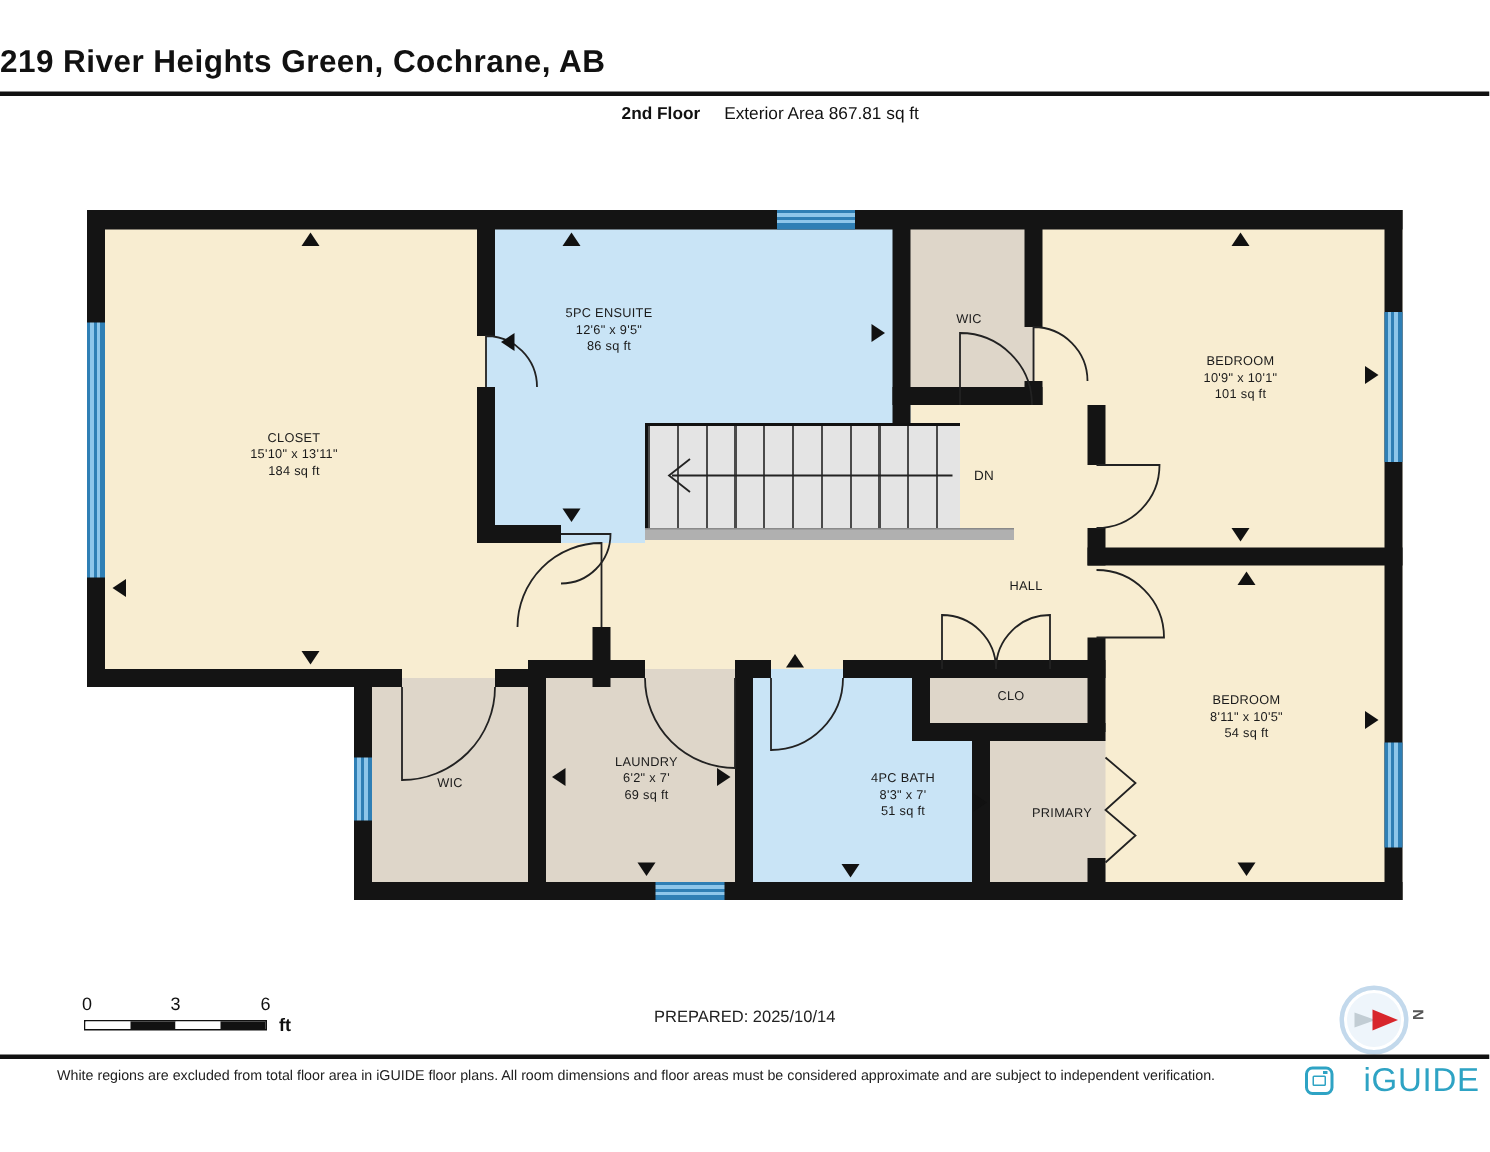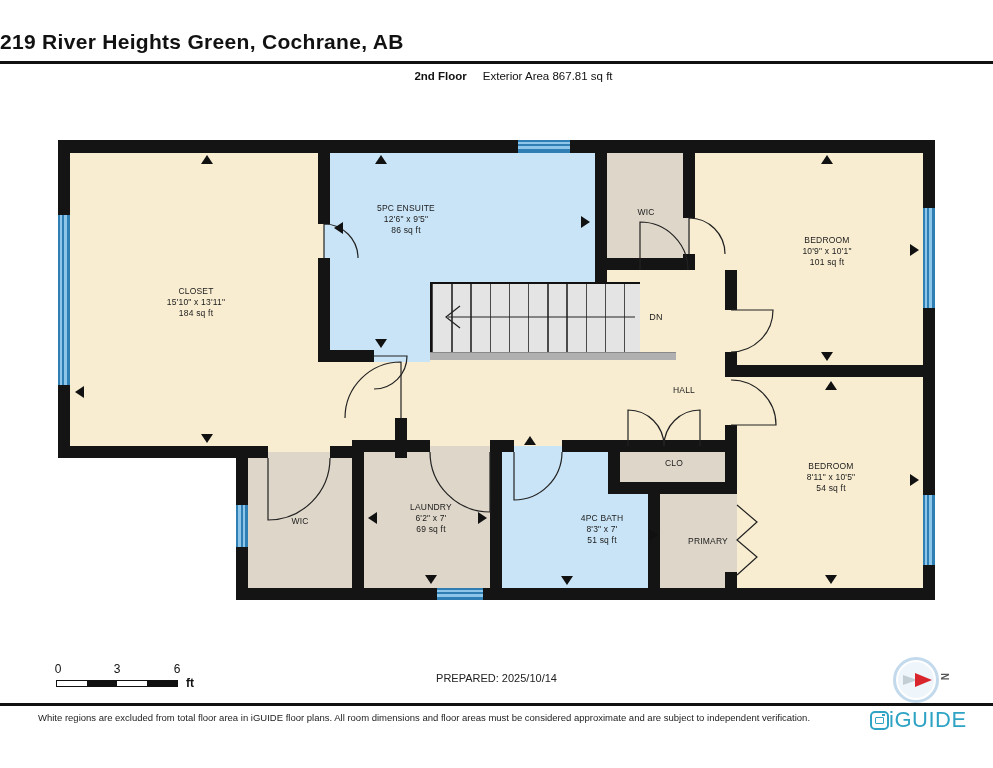--- a/index.html
+++ b/index.html
@@ -42,21 +42,21 @@
   #scale .unit{position:absolute;top:14px;left:130px;font-size:12px;font-weight:bold;}
   #prepared{left:0;top:672px;width:993px;text-align:center;font-size:11px;color:#222;}
   
   #compass{left:893px;top:657px;width:46px;height:46px;border-radius:50%;border:3px solid #c3d9ec;background:#eef5fb;box-shadow:inset 0 0 0 2px #fff;box-sizing:border-box;}
   #needle-red{position:absolute;left:19px;top:13px;width:0;height:0;border-top:7px solid transparent;border-bottom:7px solid transparent;border-left:17px solid #d8262c;}
   #needle-gray{position:absolute;left:7px;top:15px;width:0;height:0;border-top:5px solid transparent;border-bottom:5px solid transparent;border-left:14px solid #c2cdd4;}
   #north{left:941px;top:671px;font-size:10px;font-weight:bold;color:#555;transform:rotate(90deg);}
   
   #footer-rule{left:0;top:703px;width:993px;height:3px;background:#111;}
   #disclaimer{left:38px;top:712px;width:800px;font-size:9.5px;color:#222;}
-  #brand{left:870px;top:707px;display:flex;align-items:center;gap:0;color:#2ea3c4;}
+  #brand{left:870px;top:707px;display:flex;align-items:center;gap:20px;color:#2ea3c4;}
   #brand-icon{width:19px;height:19px;border:2.5px solid #2ea3c4;border-radius:5px;position:relative;box-sizing:border-box;}
   #brand-icon:before{content:"";position:absolute;left:3px;top:4px;width:7px;height:5px;border:1.5px solid #2ea3c4;border-radius:1px;}
   #brand-icon:after{content:"";position:absolute;right:2px;top:1px;width:3px;height:2px;background:#2ea3c4;}
   #brand-text{font-size:22px;letter-spacing:.5px;}
   svg.overlay{position:absolute;left:58px;top:140px;}
 </style>
 </head>
 <body>
 
 <div class="abs" id="title">219 River Heights Green, Cochrane, AB</div>

